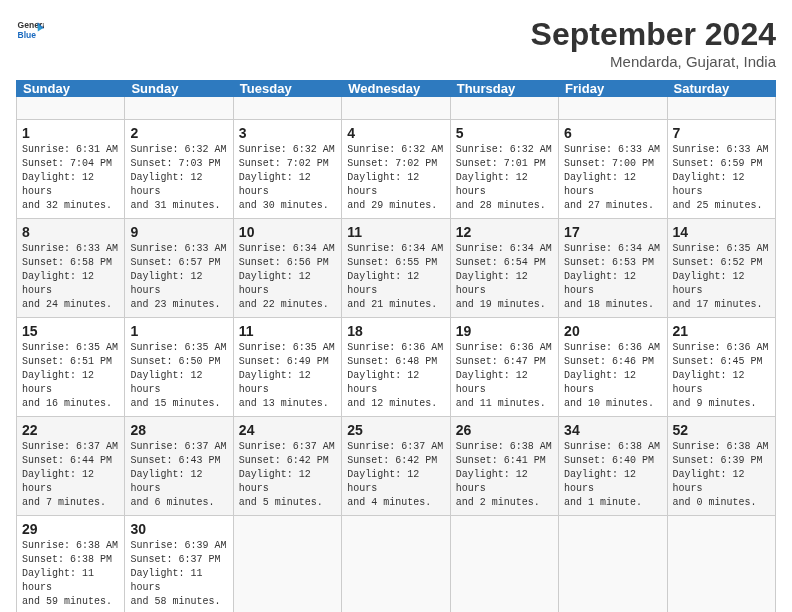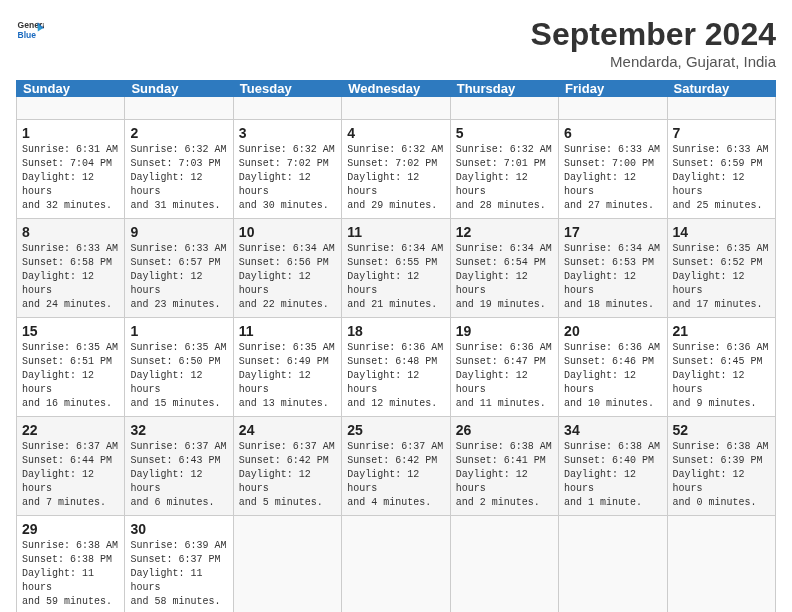--- a/index.html
+++ b/index.html
@@ -208,21 +208,21 @@
           <span class="day-num">21</span>
           <div class="day-info">Sunrise: 6:36 AM<br>Sunset: 6:45 PM<br>Daylight: 12 hours<br>and 9 minutes.</div>
         </td>
       </tr>
       <tr>
         <td>
           <span class="day-num">22</span>
           <div class="day-info">Sunrise: 6:37 AM<br>Sunset: 6:44 PM<br>Daylight: 12 hours<br>and 7 minutes.</div>
         </td>
         <td>
-          <span class="day-num">32</span>
+          <span class="day-num">28</span>
           <div class="day-info">Sunrise: 6:37 AM<br>Sunset: 6:43 PM<br>Daylight: 12 hours<br>and 6 minutes.</div>
         </td>
         <td>
           <span class="day-num">24</span>
           <div class="day-info">Sunrise: 6:37 AM<br>Sunset: 6:42 PM<br>Daylight: 12 hours<br>and 5 minutes.</div>
         </td>
         <td>
           <span class="day-num">25</span>
           <div class="day-info">Sunrise: 6:37 AM<br>Sunset: 6:42 PM<br>Daylight: 12 hours<br>and 4 minutes.</div>
         </td>

